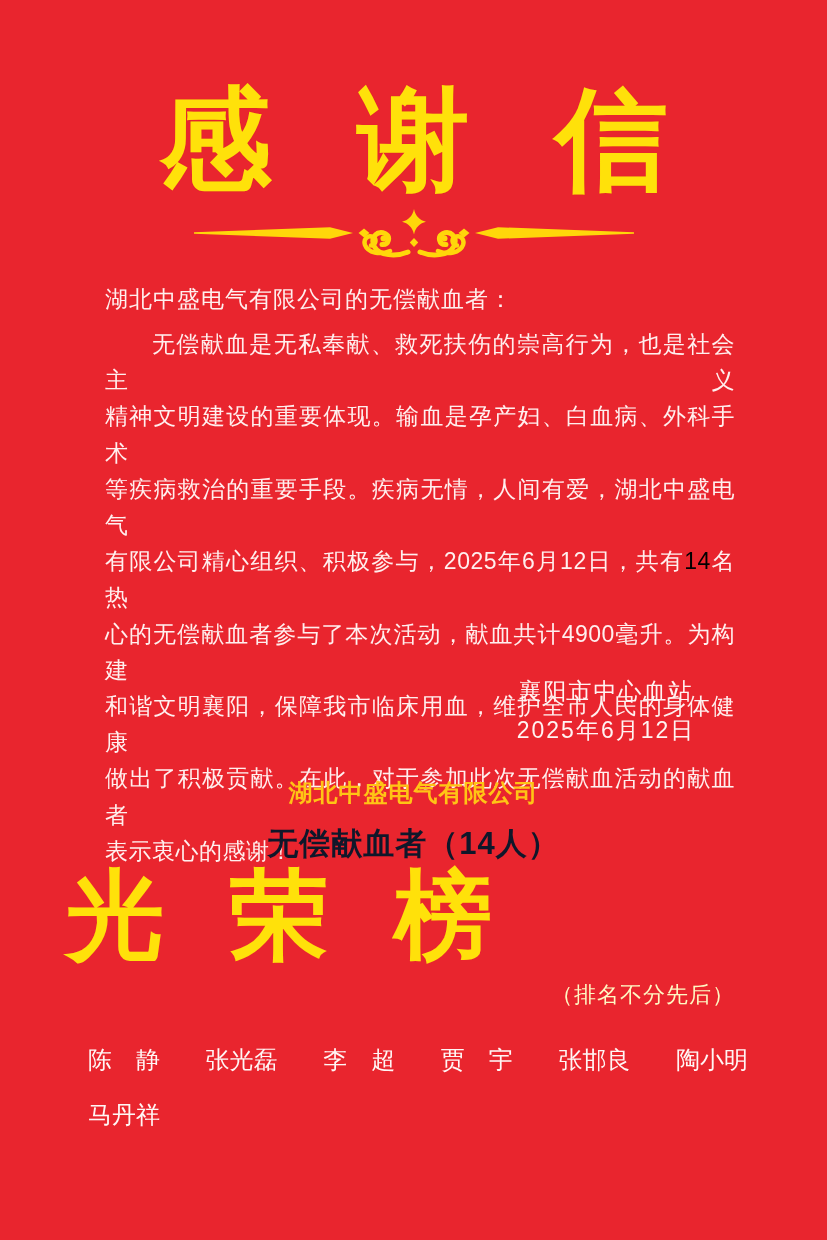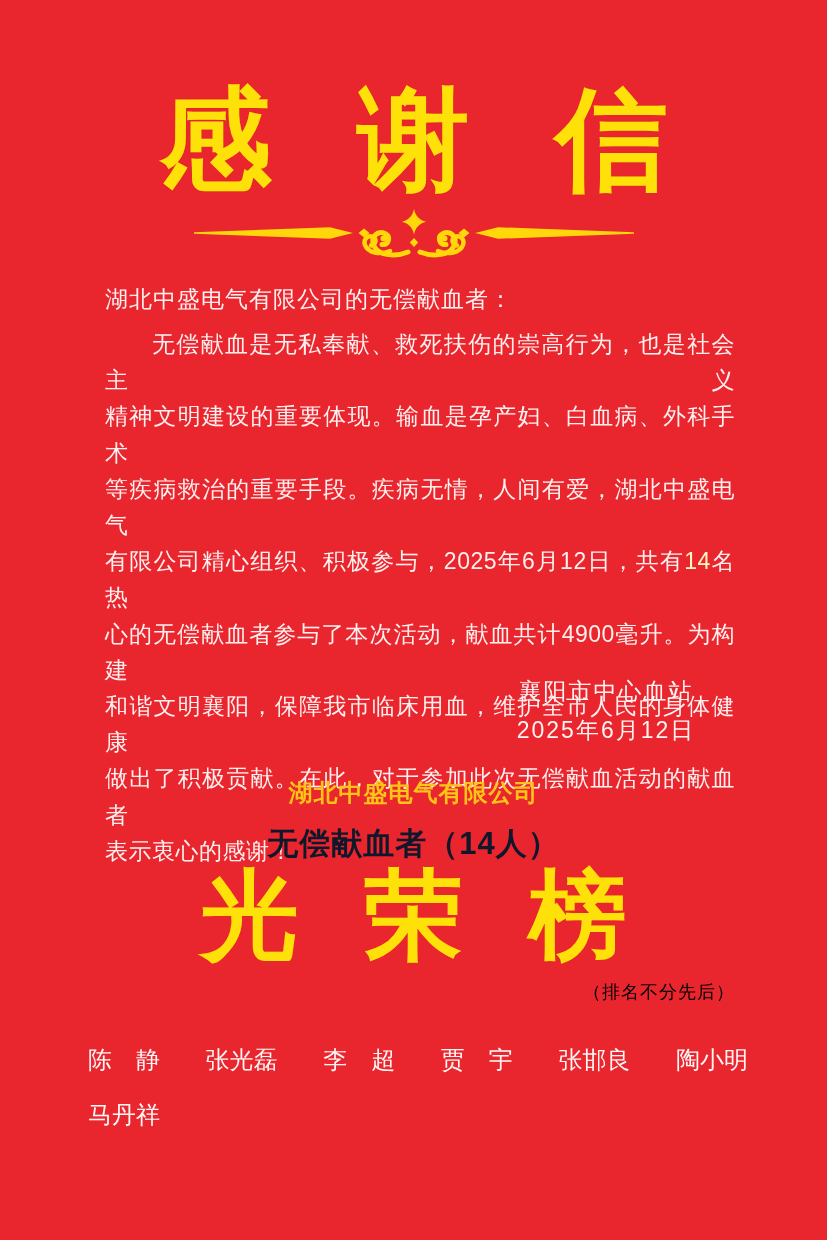--- a/index.html
+++ b/index.html
@@ -25,47 +25,47 @@
     position:absolute;left:105px;top:283px;width:630px;
     color:#FFEFEE;font-size:23px;
   }
   .salutation{line-height:32px;margin-bottom:11px;letter-spacing:1px;}
   .pline{
     line-height:36.2px;letter-spacing:.5px;
     text-align:justify;text-align-last:justify;
   }
   .pline.first{text-indent:47px;}
   .pline.last{text-align-last:auto;}
-  .dim-num{color:#fef9c3;}
+  .dim-num{color:#000000;}
   
   .signature{
     position:absolute;left:461px;top:672px;width:290px;
     text-align:center;color:#FFF3F2;font-size:23px;line-height:39px;
     letter-spacing:2px;
   }
   
   .company-line{
     position:absolute;top:777px;left:0;right:0;text-align:center;
     font-size:24px;font-weight:700;color:#FFC415;letter-spacing:1px;
     white-space:nowrap;
   }
   .subtitle-line{
     position:absolute;top:823px;left:0;right:0;text-align:center;
     font-size:31px;font-weight:700;color:#0f172a;letter-spacing:1px;
     white-space:nowrap;
   }
   .honor-title{
     position:absolute;top:866px;left:0;right:0;
-    text-align:center;font-size:98px;line-height:1;
+    text-align:left;font-size:98px;line-height:1;
     font-weight:900;color:#FFE10A;
     letter-spacing:66px;padding-left:66px;white-space:nowrap;
   }
   .ranking-note{
     position:absolute;top:980px;right:92px;
-    font-size:18px;color:#000000;letter-spacing:1px;
+    font-size:22px;color:#fef9c3;letter-spacing:1px;
   }
   .names{
     position:absolute;left:88px;top:1032px;width:660px;
     color:#FFF6F5;font-size:24px;
   }
   .nrow{display:flex;justify-content:space-between;line-height:55px;}
   .nrow.partial{justify-content:flex-start;gap:36px;}
   .name-cell{white-space:pre;}
 </style>
 </head>

